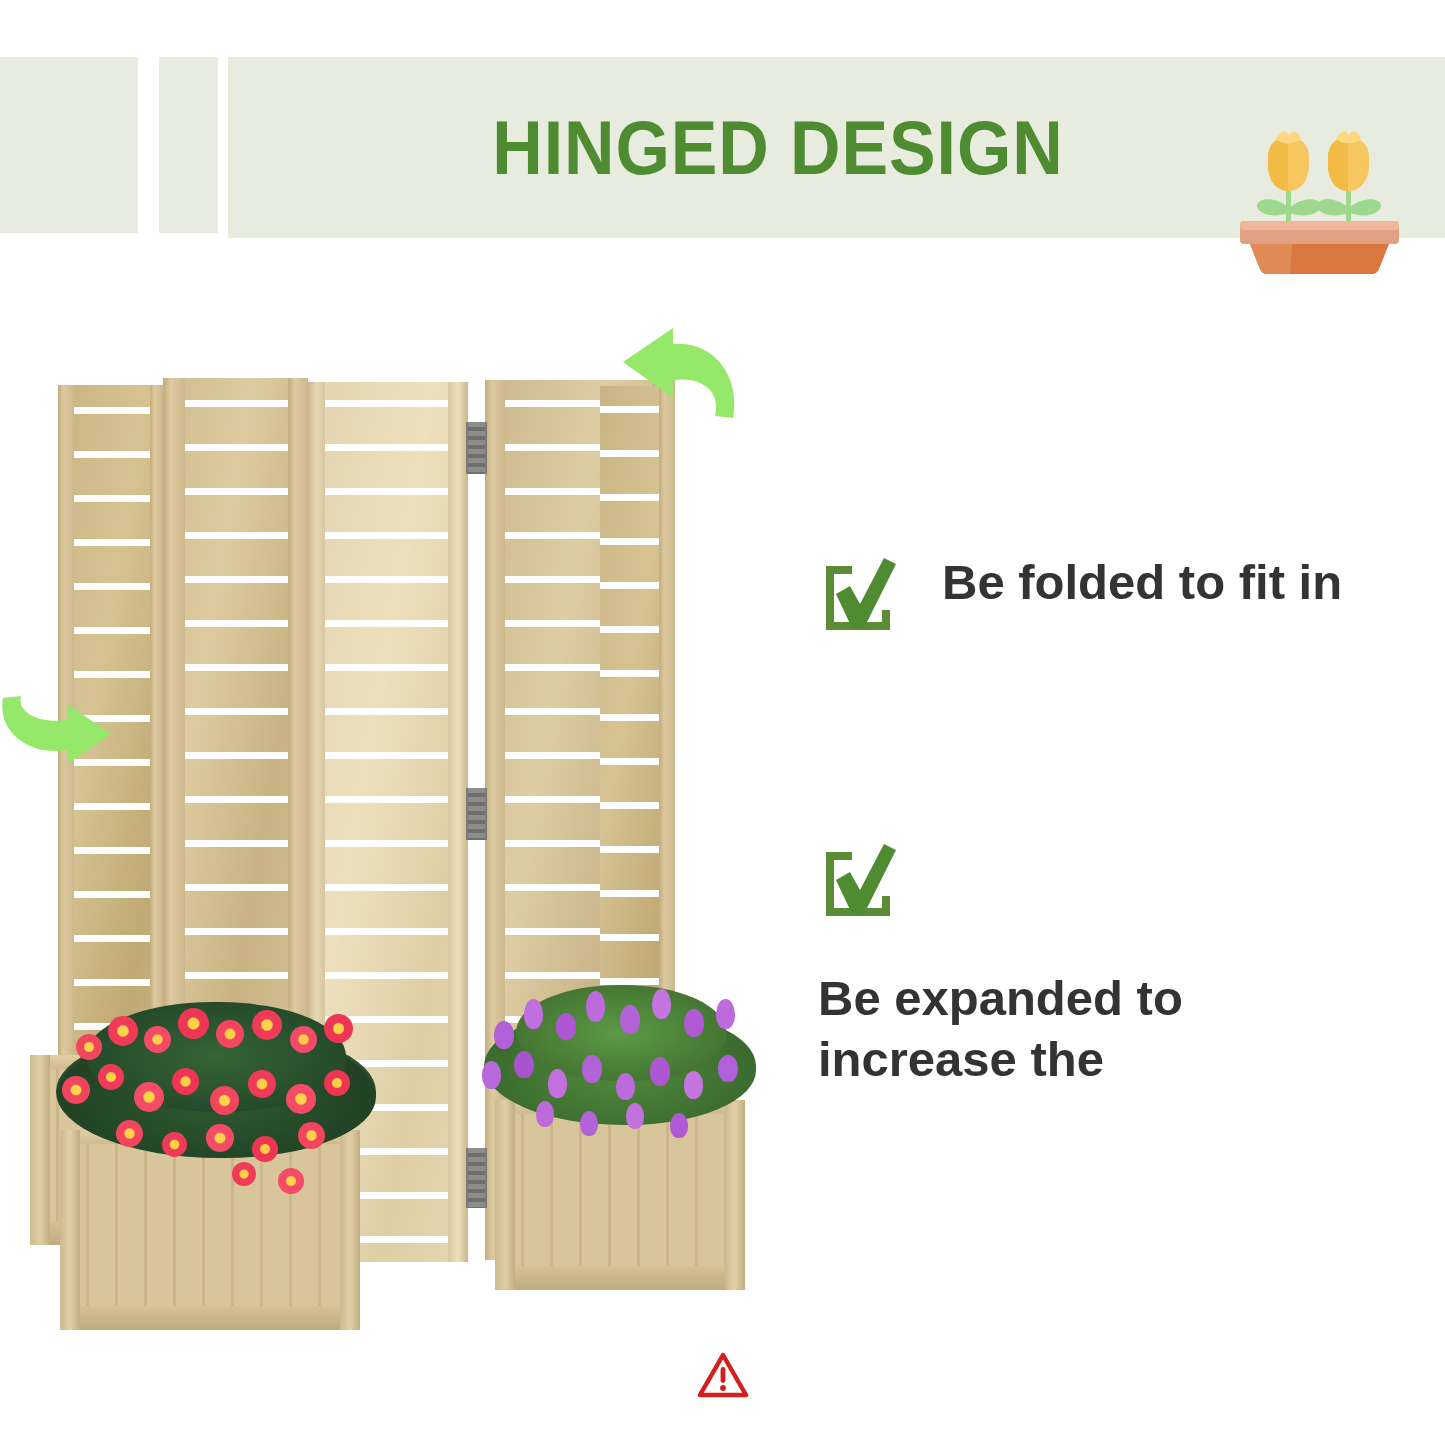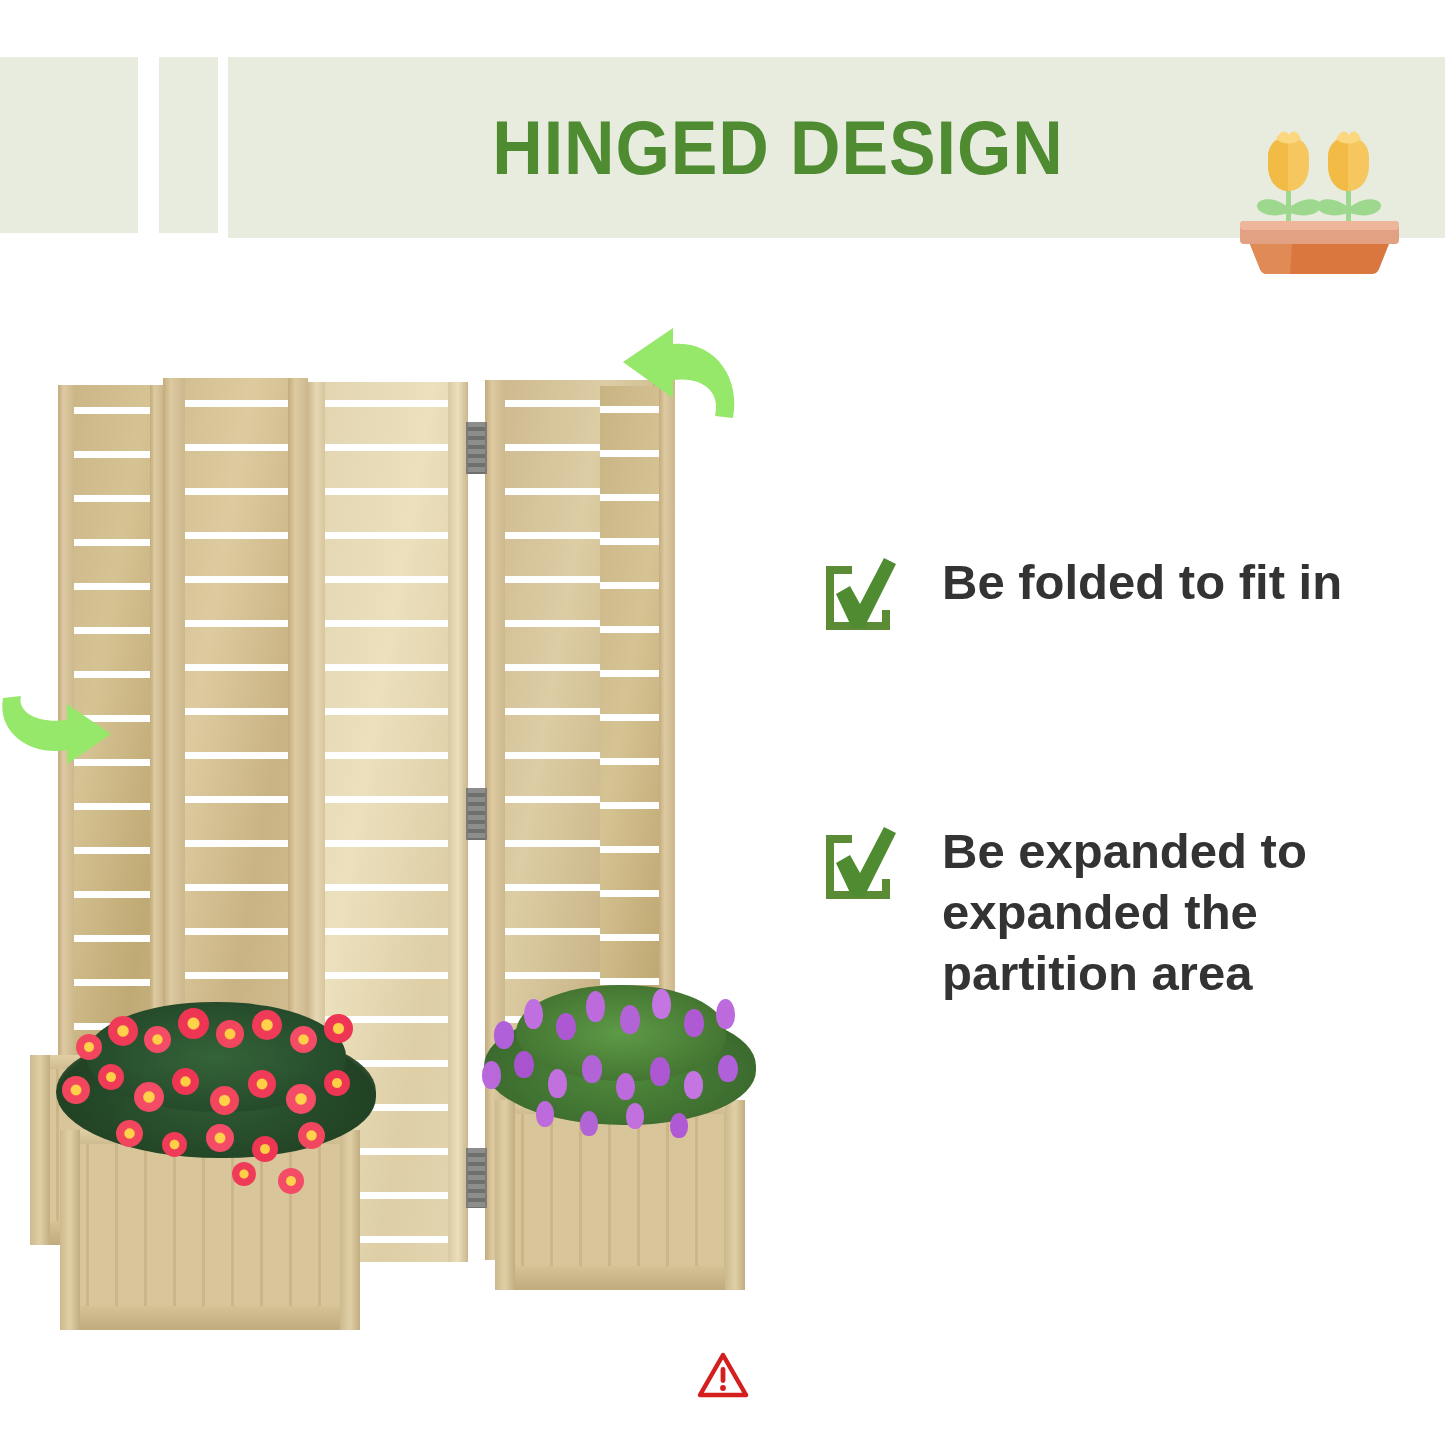--- a/index.html
+++ b/index.html
@@ -59,21 +59,21 @@
 
   
   .bloom{position:absolute;border-radius:50%;}
   .leafy{position:absolute;border-radius:50% 50% 48% 52%;}
 
   .arrow{position:absolute;}
 
   
   .bullet{position:absolute;display:flex;gap:44px;align-items:flex-start;}
   #bullet-1{left:818px;top:552px;width:600px;}
-  #bullet-2{left:818px;top:821px;width:600px;}
+  #bullet-2{left:818px;top:838px;width:600px;flex-direction:column;}
   .check-ico{flex:0 0 auto;width:80px;height:80px;margin-top:6px;}
   .bullet-text{
     font-size:49px;line-height:1.24;color:#333333;font-weight:700;
     font-family:"Liberation Sans",sans-serif;
   }
 
   
   #note{
     position:absolute;left:0;top:1340px;width:1445px;height:70px;
     display:flex;align-items:center;justify-content:center;gap:22px;
@@ -357,22 +357,21 @@
   </div>
 </div>
 
 <div class="bullet" id="bullet-2">
   <svg class="check-ico" viewBox="0 0 80 80">
     <path d="M8 8 L34 8 L34 16 L16 16 L16 64 L64 64 L64 52 L72 52 L72 72 L8 72 Z" fill="#5b8c35"></path>
     <path d="M18 36 L32 28 L42 46 L66 0 L78 6 L46 70 L34 70 Z" fill="#4e8b31"></path>
   </svg>
   <div class="bullet-text">
     <div>Be expanded to</div>
-    <div>expanded the</div>
-    <div>partition area</div>
+    <div>increase the</div>
   </div>
 </div>
 
 <div id="note">
   <svg style="width:52px;height:48px;flex:0 0 auto;" viewBox="0 0 52 48">
     <path d="M26 4 L49 44 L3 44 Z" fill="none" stroke="#d41f1f" stroke-width="4.5" stroke-linejoin="round"></path>
     <rect x="23.6" y="16" width="4.8" height="16" rx="2.4" fill="#d41f1f"></rect>
     <circle cx="26" cy="37" r="2.9" fill="#d41f1f"></circle>
   </svg>
 </div>

